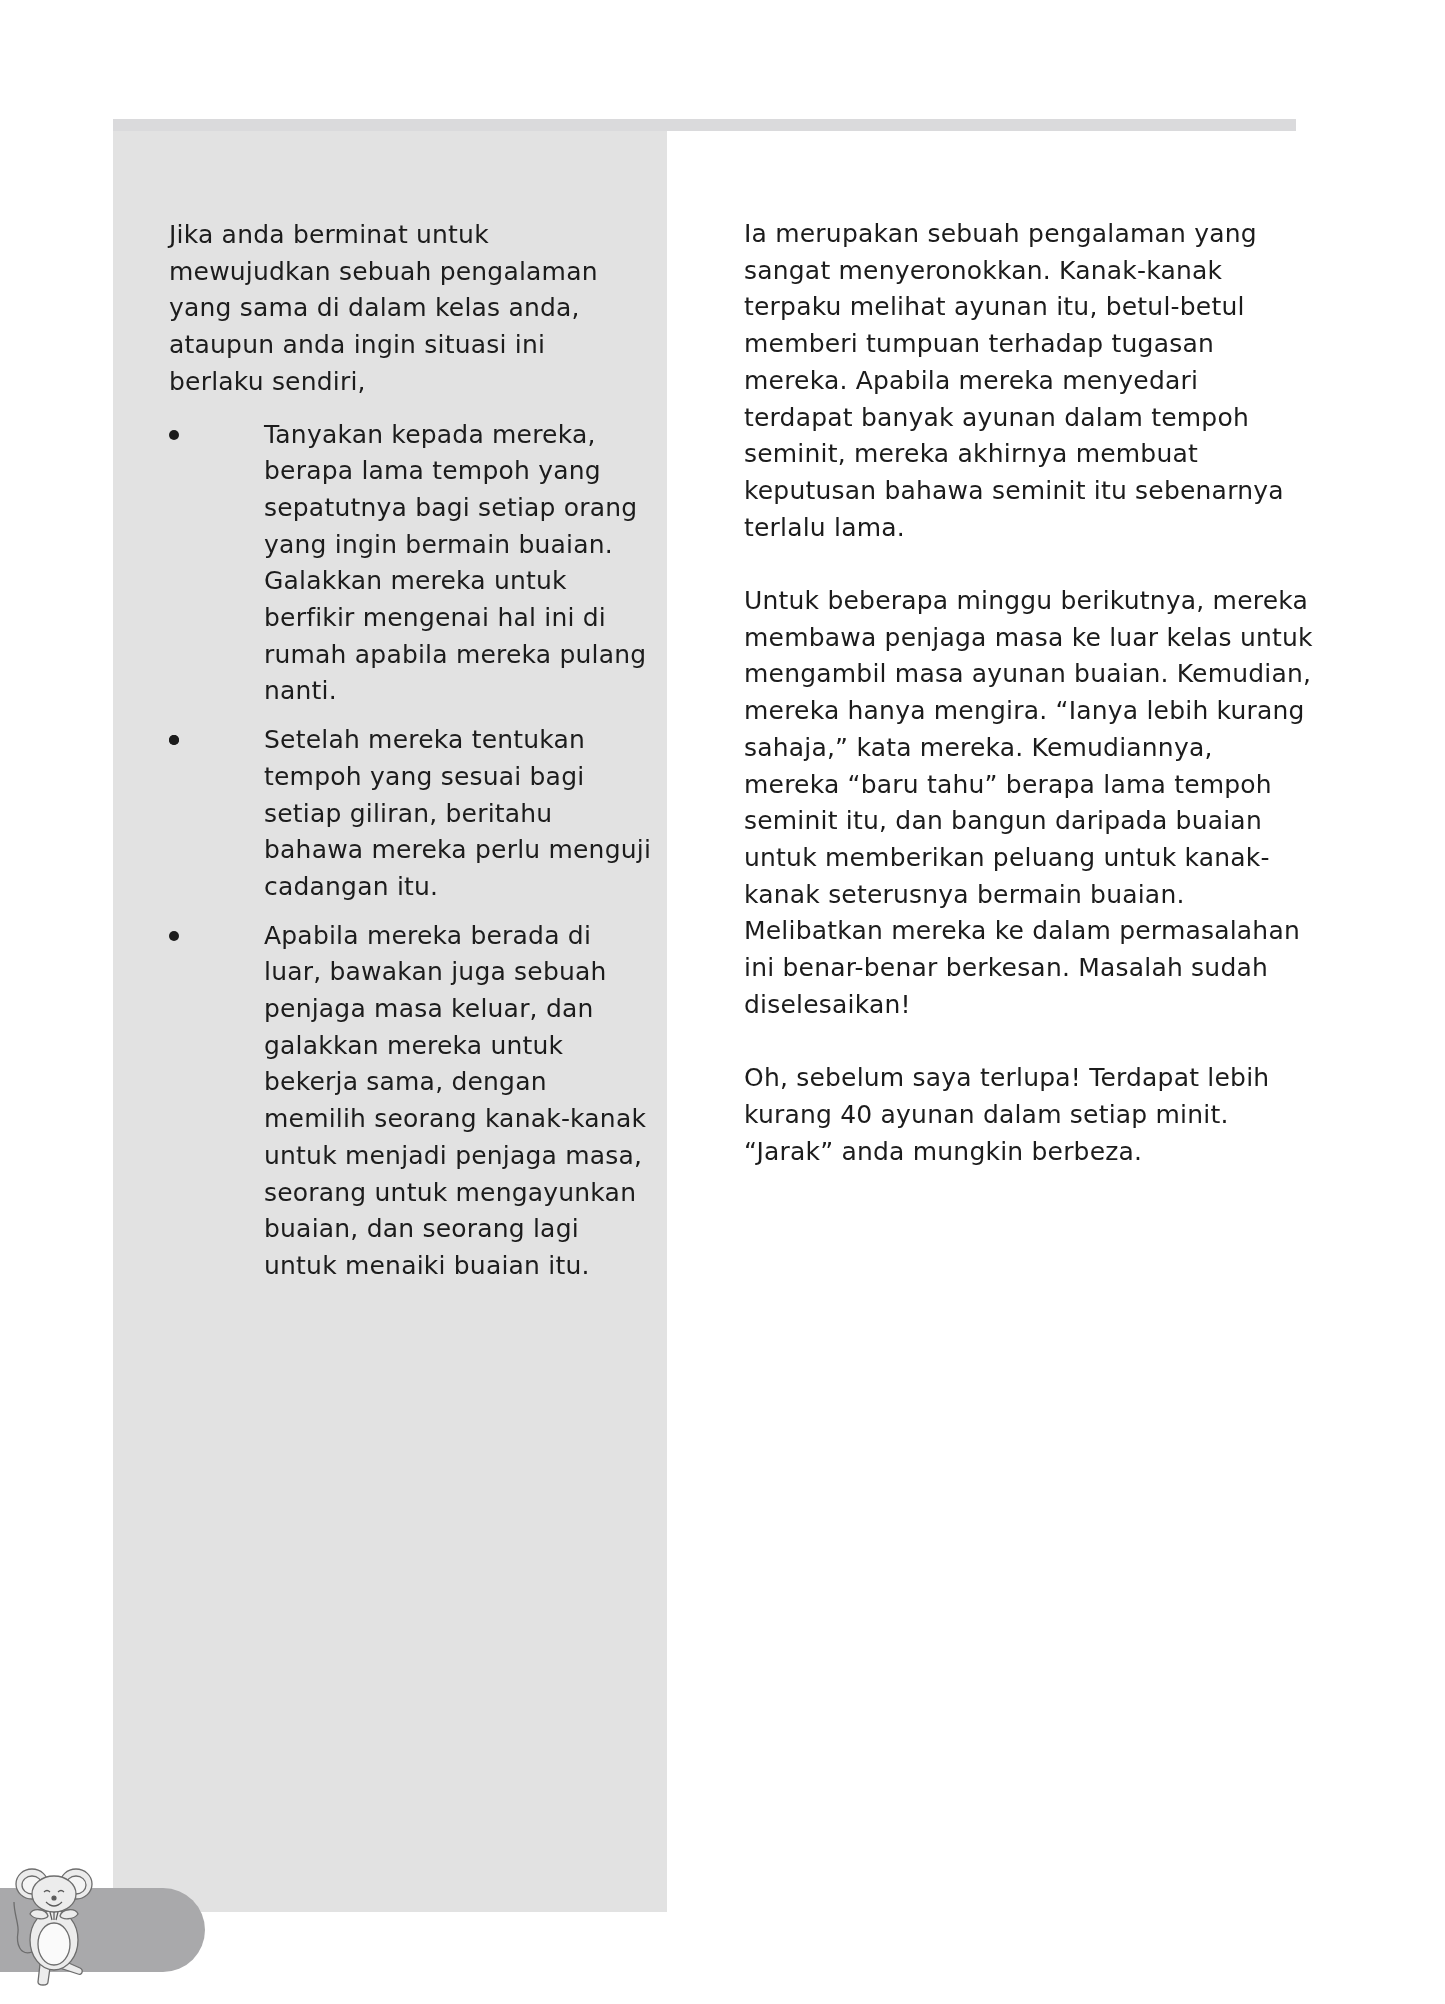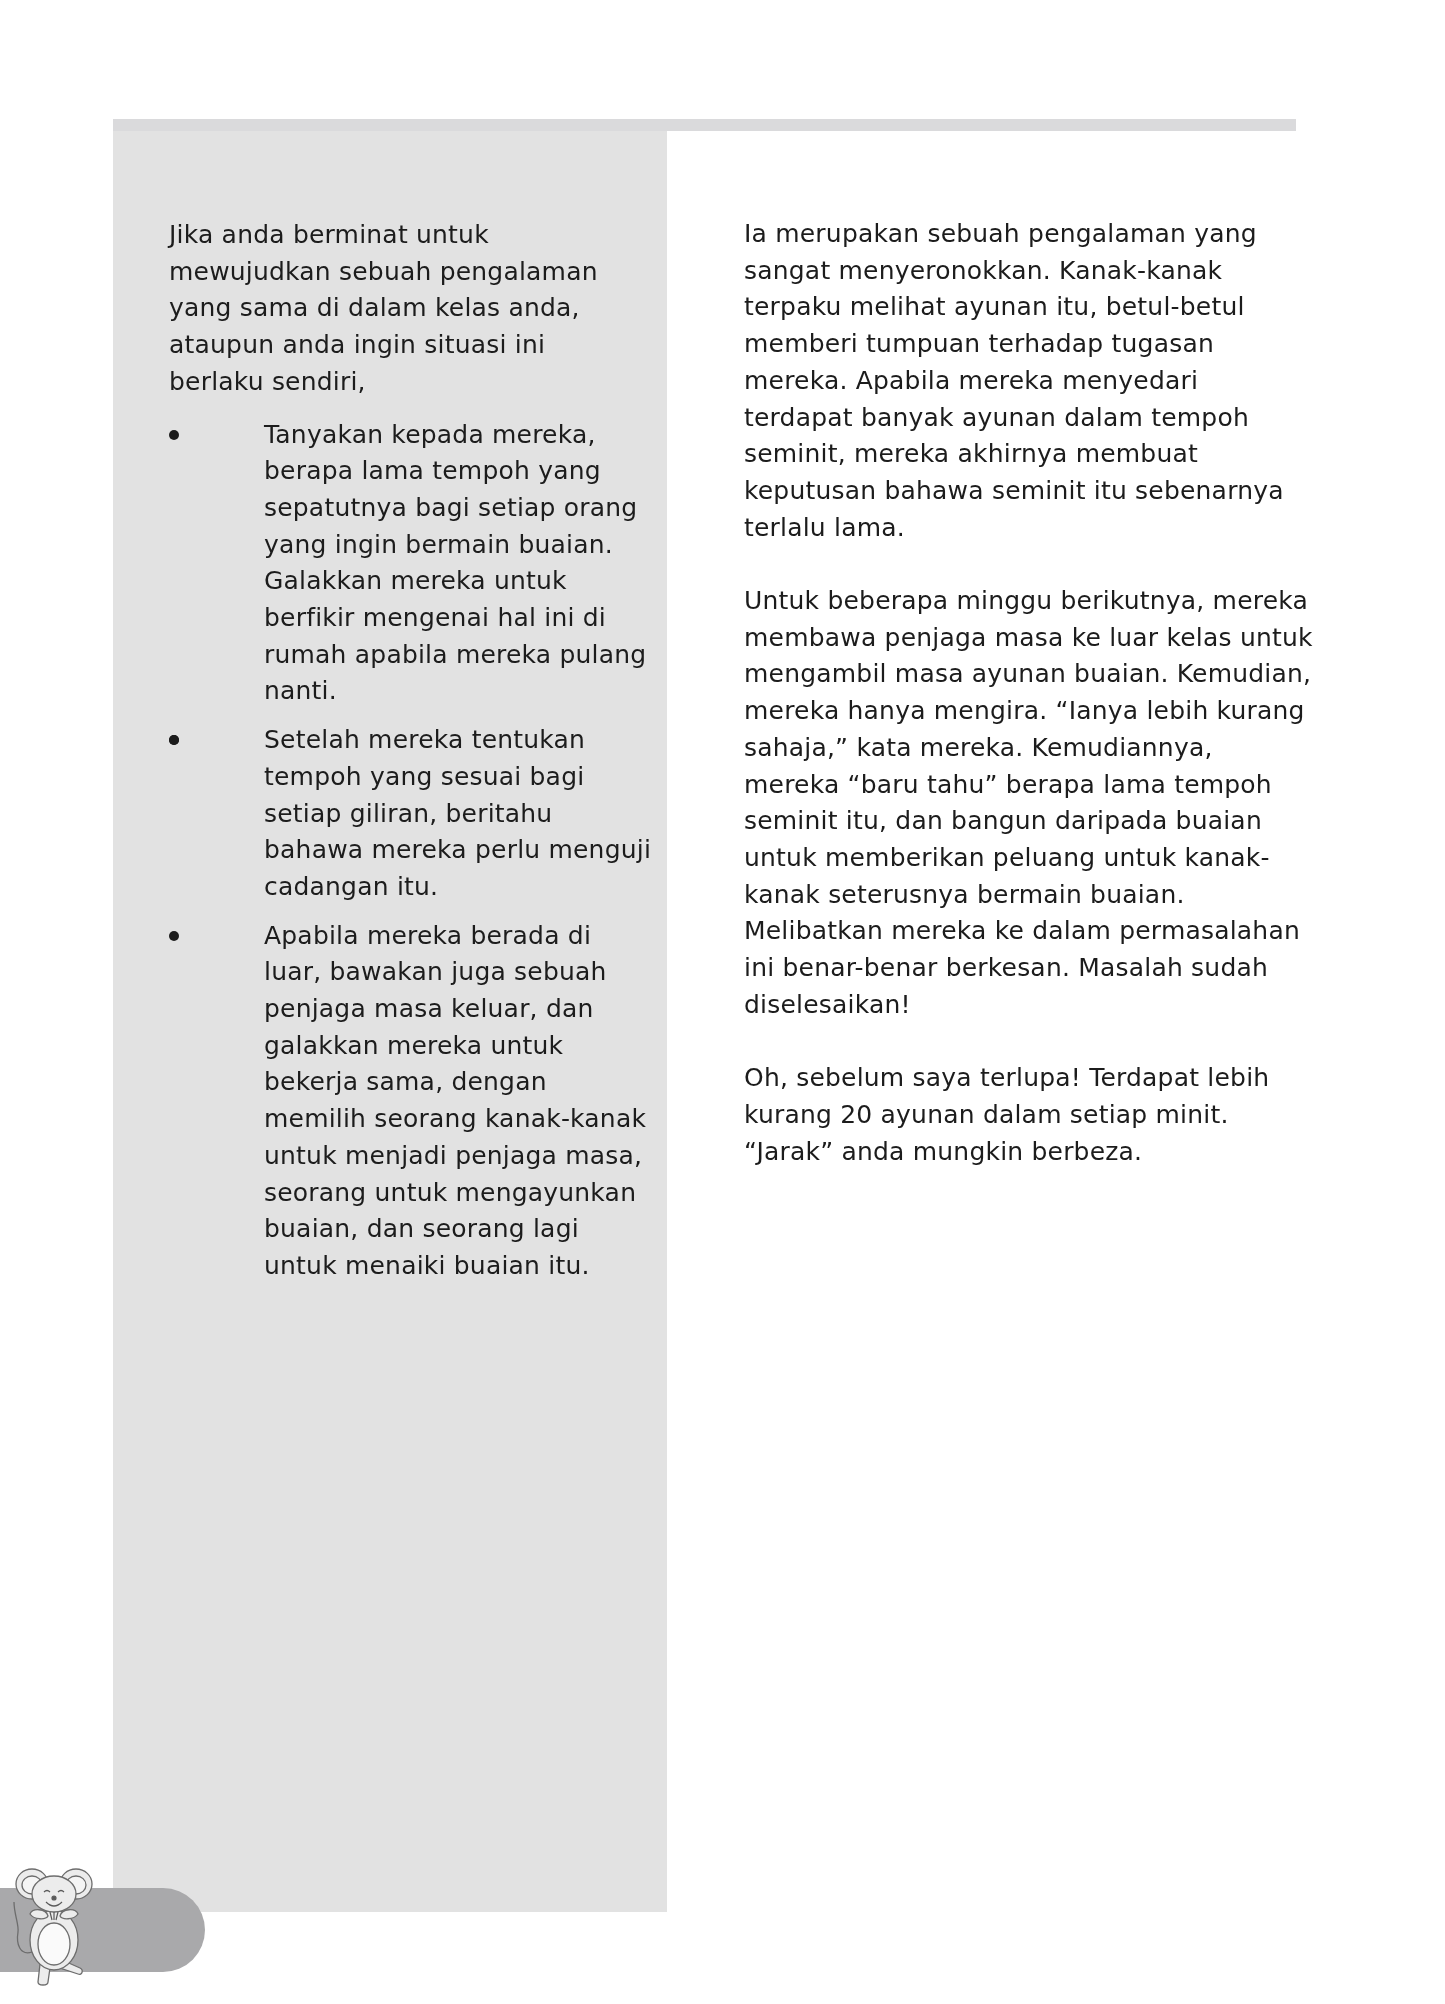--- a/index.html
+++ b/index.html
@@ -70,21 +70,21 @@
     <li class="bullet-item">
       <span class="bullet-dot"></span>
       <span>Apabila mereka berada di luar, bawakan juga sebuah penjaga masa keluar, dan galakkan mereka untuk bekerja sama, dengan memilih seorang kanak-kanak untuk menjadi penjaga masa, seorang untuk mengayunkan buaian, dan seorang lagi untuk menaiki buaian itu.</span>
     </li>
   </ul>
 </div>
 
 <div class="right-col text">
   <p>Ia merupakan sebuah pengalaman yang sangat menyeronokkan. Kanak-kanak terpaku melihat ayunan itu, betul-betul memberi tumpuan terhadap tugasan mereka. Apabila mereka menyedari terdapat banyak ayunan dalam tempoh seminit, mereka akhirnya membuat keputusan bahawa seminit itu sebenarnya terlalu lama.</p>
   <p>Untuk beberapa minggu berikutnya, mereka membawa penjaga masa ke luar kelas untuk mengambil masa ayunan buaian. Kemudian, mereka hanya mengira. “Ianya lebih kurang sahaja,” kata mereka. Kemudiannya, mereka “baru tahu” berapa lama tempoh seminit itu, dan bangun daripada buaian untuk memberikan peluang untuk kanak-kanak seterusnya bermain buaian. Melibatkan mereka ke dalam permasalahan ini benar-benar berkesan. Masalah sudah diselesaikan!</p>
-  <p>Oh, sebelum saya terlupa! Terdapat lebih kurang 20 ayunan dalam setiap minit. “Jarak” anda mungkin berbeza.</p>
+  <p>Oh, sebelum saya terlupa! Terdapat lebih kurang 40 ayunan dalam setiap minit. “Jarak” anda mungkin berbeza.</p>
 </div>
 
 <div class="page-tab"></div>
 <div class="page-number">82</div>
 
 <svg class="mascot" viewBox="0 0 96 126">
   <g fill="#ececec" stroke="#6d6d6d" stroke-width="1.3">
 
     <path d="M30 88 C18 92 14 80 16 68 C17 60 12 50 12 38" fill="none"></path>
 

